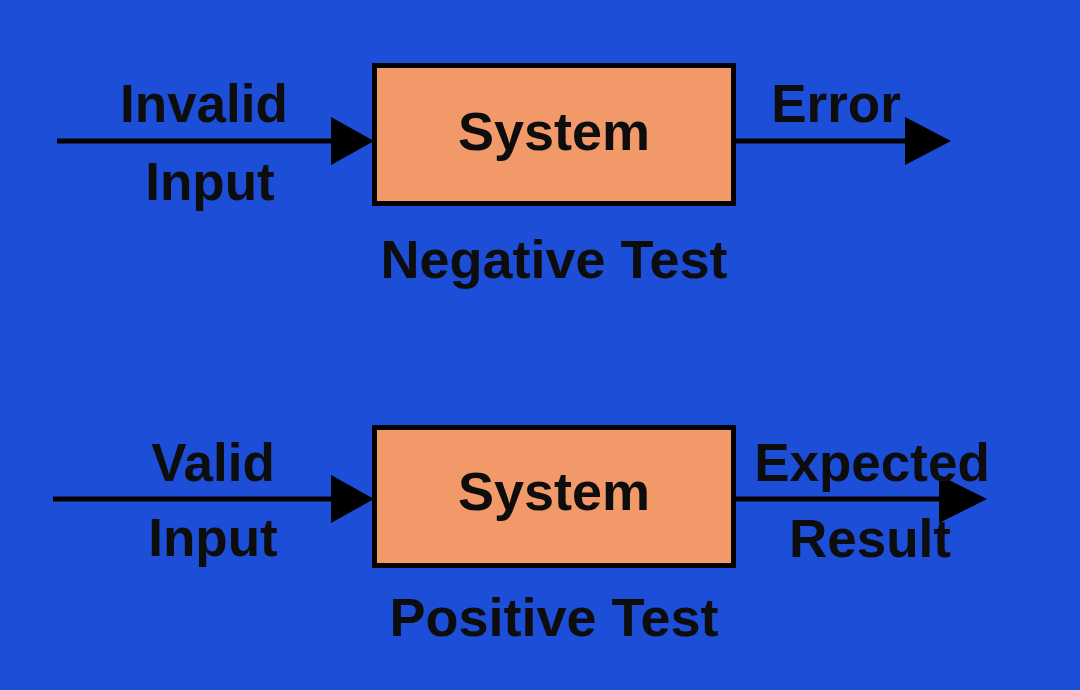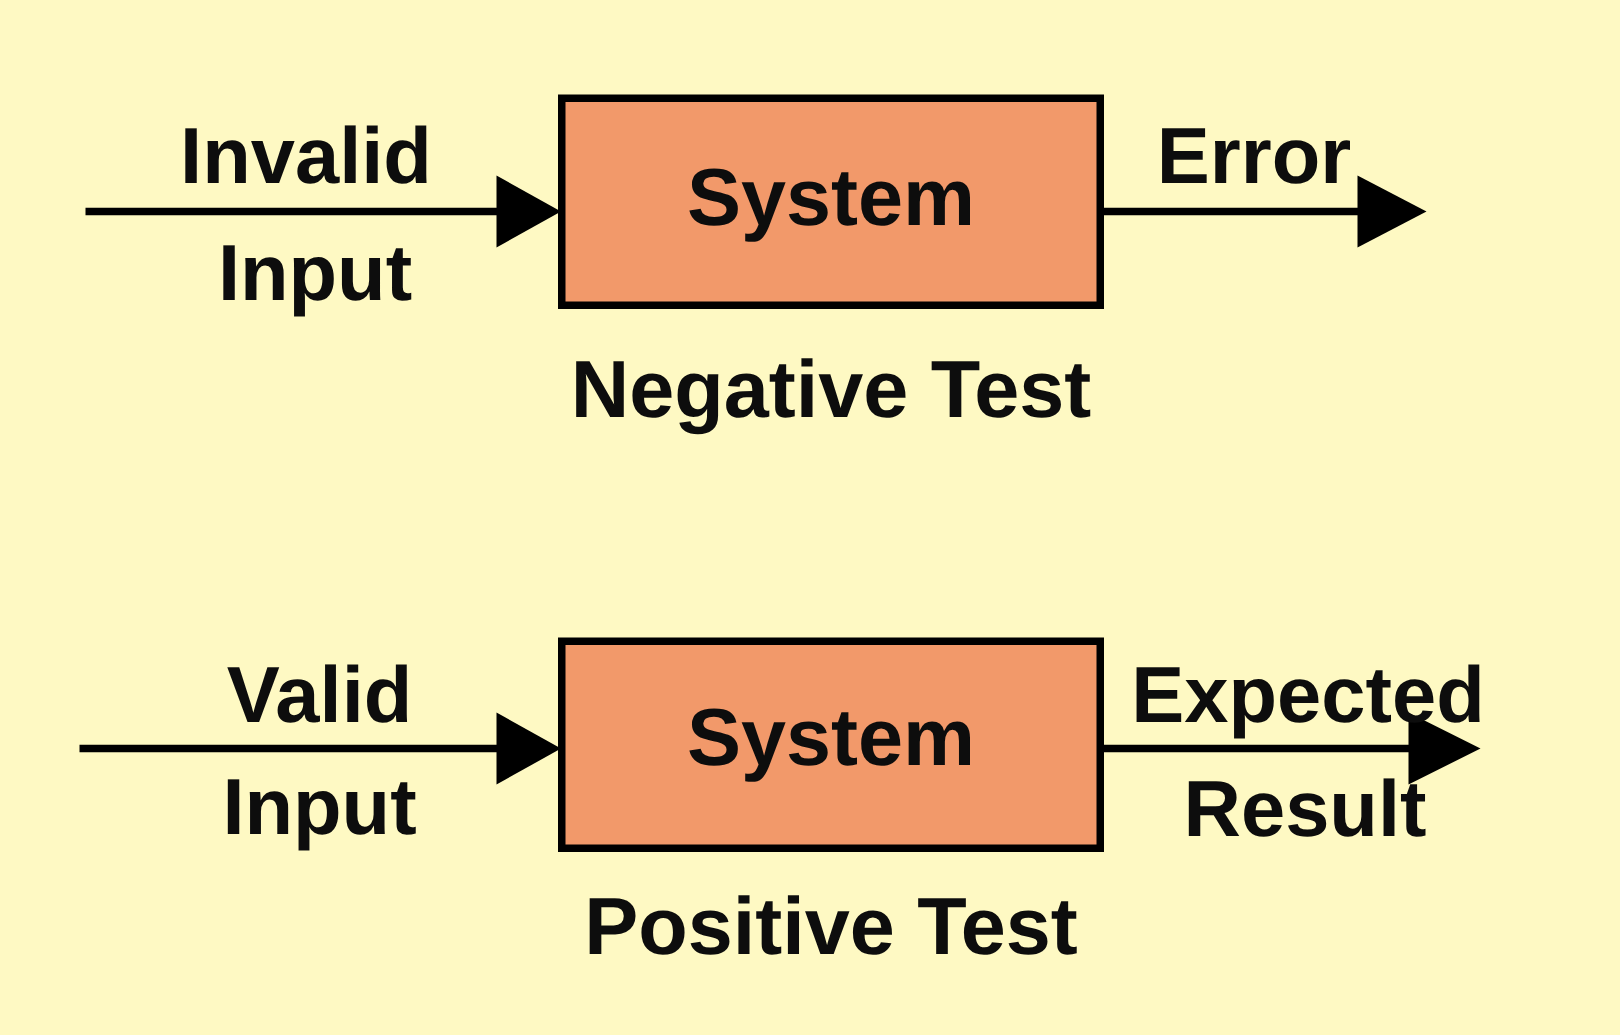--- a/index.html
+++ b/index.html
@@ -10,21 +10,21 @@
   body {
     width: 1080px;
     height: 690px;
     font-family: "Liberation Sans", sans-serif;
     overflow: hidden;
   }
   .canvas {
     position: relative;
     width: 1080px;
     height: 690px;
-    background: #fef9c3;
+    background: #1d4ed8;
     text-align: right;
   }
   .diagram-svg {
     position: absolute;
     top: 0;
     left: 0;
     width: 1080px;
     height: 690px;
     display: block;
   }

